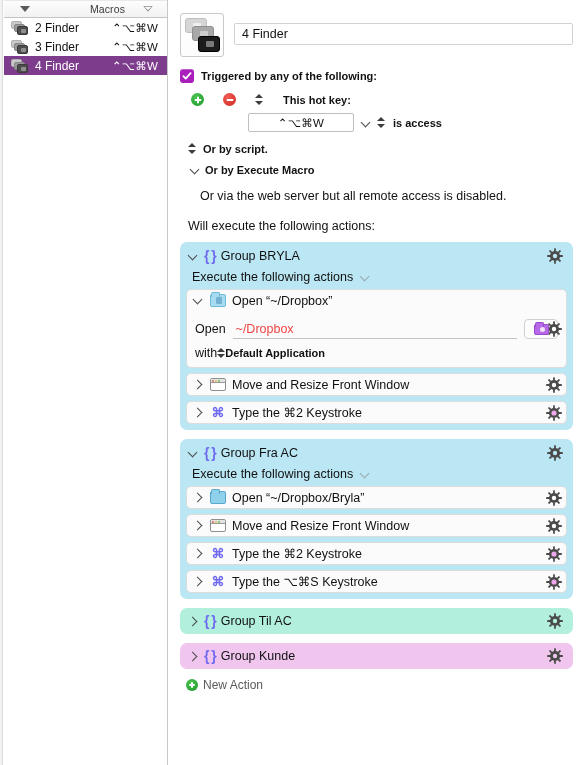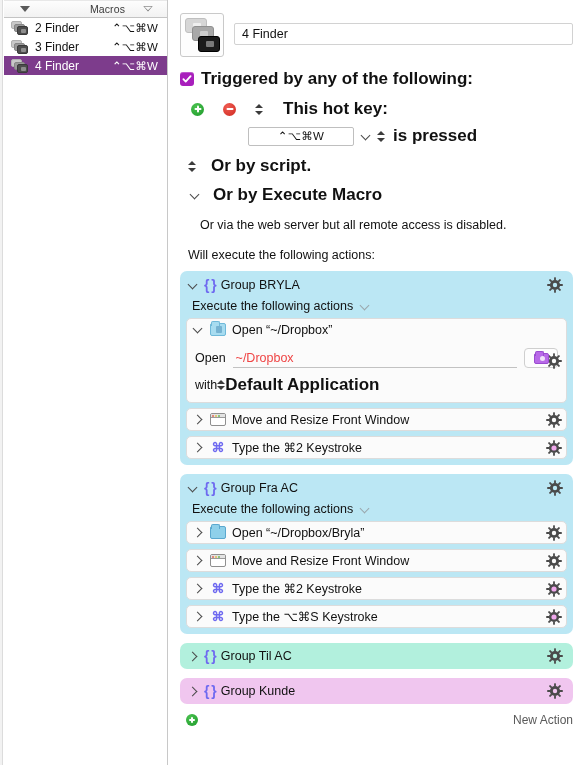--- a/index.html
+++ b/index.html
@@ -136,21 +136,21 @@
     display: flex; align-items: center; gap: 7px;
     margin-top: 12px;
   }
   .checkbox {
     width: 14px; height: 14px; border-radius: 3px;
     background: #a81fbc;
     position: relative; flex: 0 0 14px;
     box-shadow: inset 0 1px 0 rgba(255,255,255,.25);
   }
   .checkbox svg { position:absolute; left:2px; top:2px; }
-  .bold-label { font-size: 17px; font-weight: bold; color: #111; }
+  .bold-label { font-size: 11px; font-weight: bold; color: #111; }
   .plain-label { font-size: 12.5px; color: #111; }
 
   .hotkey-line {
     display: flex; align-items: center; gap: 19px;
     margin-top: 10px; padding-left: 11px;
   }
   .round-btn {
     width: 13px; height: 13px; border-radius: 50%;
     position: relative; flex: 0 0 13px;
   }
@@ -184,21 +184,21 @@
   .chev-down {
     width: 9px; height: 6px; position: relative; flex: 0 0 9px;
   }
   .chev-down::after {
     content:""; position:absolute; left:0; top:0;
     width:6px; height:6px; border-right:1.6px solid #4a4a4a; border-bottom:1.6px solid #4a4a4a;
     transform: rotate(45deg); transform-origin: center;
     left: 1px; top: -1px;
   }
 
-  .trig-row { display:flex; align-items:center; gap:14px; margin-top:10px; padding-left: 8px; }
+  .trig-row { display:flex; align-items:center; gap:6px; margin-top:10px; padding-left: 8px; }
   .trig-row.sub { padding-left: 10px; margin-top: 9px; }
   .webserver-row { margin-top: 10px; padding-left: 20px; }
   .willexec-row { margin-top: 12px; padding-left: 8px; }
 
   
   .actions { margin-top: 8px; }
 
   .group {
     border-radius: 7px;
     margin-bottom: 9px;
@@ -332,21 +332,21 @@
   .stepper-sm { width: 8px; height: 12px; position: relative; flex: 0 0 8px; }
   .stepper-sm::before, .stepper-sm::after {
     content:""; position:absolute; left:0; width:0; height:0;
     border-left: 4px solid transparent; border-right: 4px solid transparent;
   }
   .stepper-sm::before { top: 1px; border-bottom: 4px solid #3c3c3c; }
   .stepper-sm::after  { bottom: 1px; border-top: 4px solid #3c3c3c; }
 
   .new-action {
     display:flex; align-items:center; gap:5px;
-    margin-top: 8px; padding-left: 6px; justify-content: space-between;
+    margin-top: 8px; padding-left: 6px;
   }
   .new-action .plus {
     width: 12px; height: 12px; border-radius: 50%;
     background: radial-gradient(circle at 35% 28%, #49c14e, #1e9a2b);
     position: relative; flex: 0 0 12px;
   }
   .new-action .plus .bar { position:absolute; background:#fff; left:50%; top:50%; transform:translate(-50%,-50%); border-radius:1px; }
   .new-action .plus .bar.h { width:6px; height:2px; }
   .new-action .plus .bar.v { width:2px; height:6px; }
   .new-action span.lbl { font-size: 12px; color: #5a5a5a; }
@@ -433,21 +433,21 @@
       <span class="stepper"></span>
       <span class="bold-label">This hot key:</span>
     </div>
 
     <div class="hotkey-field-row">
       <div class="hotkey-field">
         <span>⌃⌥⌘W</span>
       </div>
       <span class="chev-down"></span>
       <span class="stepper"></span>
-      <span class="bold-label">is pressed</span>
+      <span class="bold-label">is access</span>
     </div>
 
     <div class="trig-row">
       <span class="stepper"></span>
       <span class="bold-label">Or by script.</span>
     </div>
 
     <div class="trig-row sub">
       <span class="chev-down"></span>
       <span class="bold-label">Or by Execute Macro</span>

